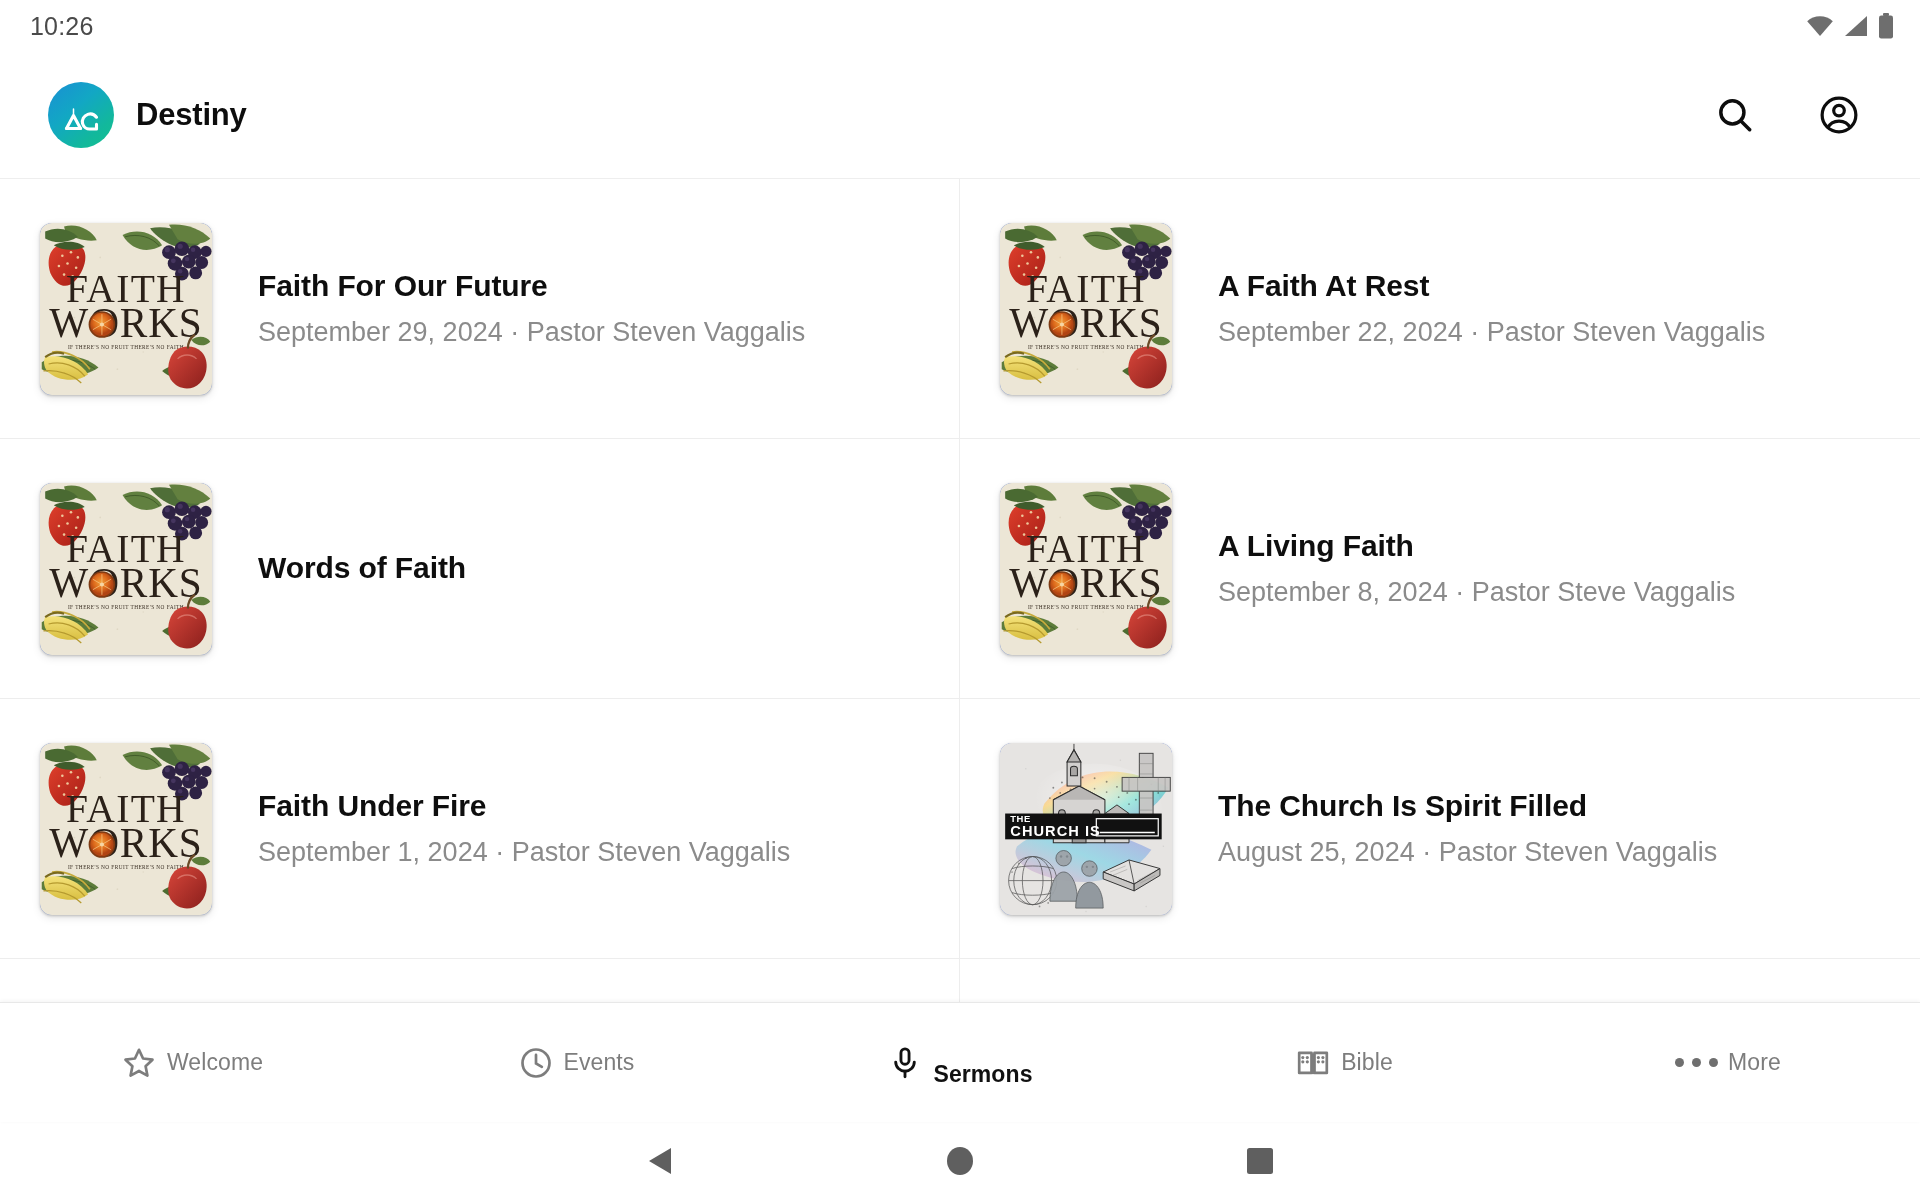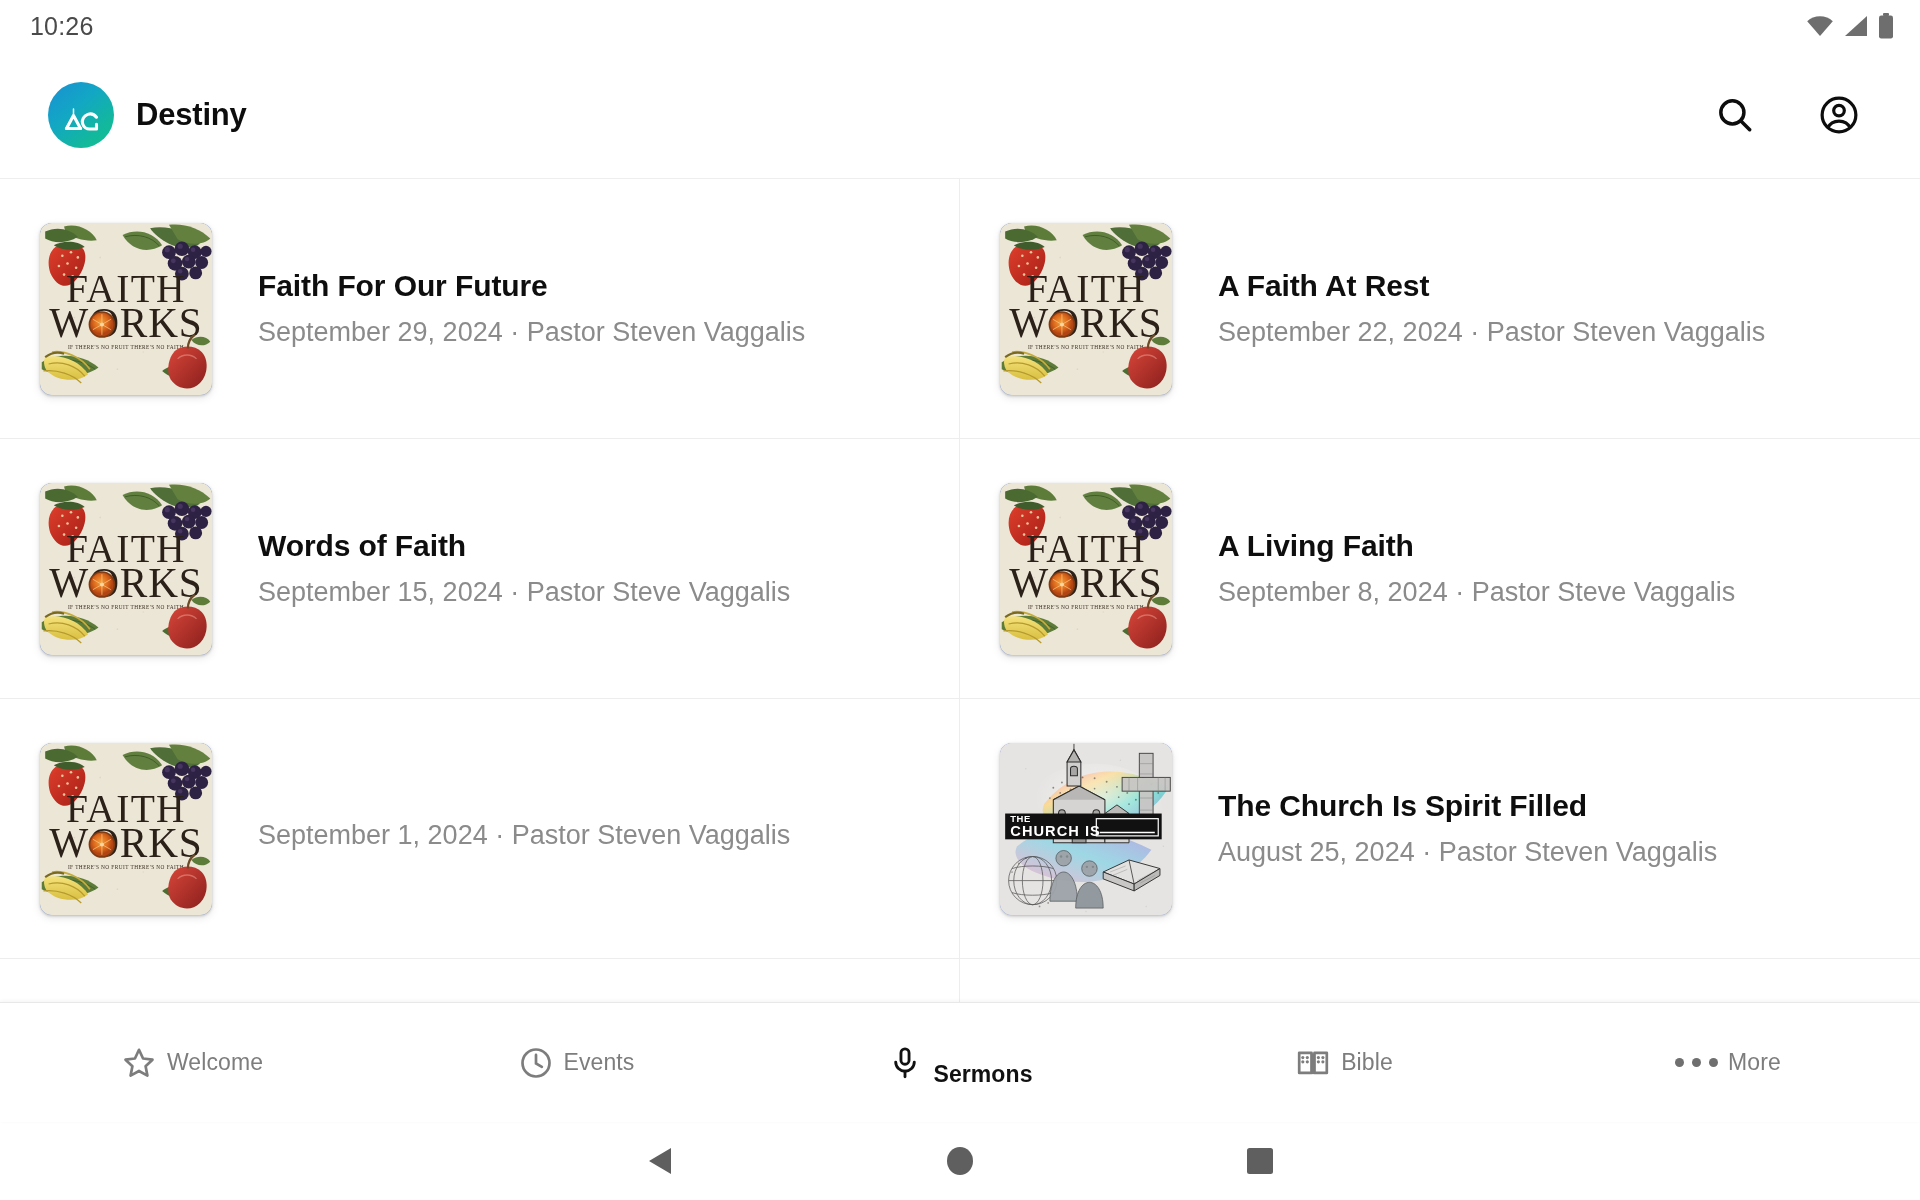--- a/index.html
+++ b/index.html
@@ -656,21 +656,20 @@
                 <circle cx="120" cy="60" r="0.9"></circle>
                 <circle cx="40" cy="110" r="1"></circle>
     <circle cx="150" cy="110" r="0.9"></circle>
                 <circle cx="90" cy="170" r="1"></circle>
                 <circle cx="120" cy="150" r="0.8"></circle>
   </g>
 </svg>
           </div>
     <div class="sermon-text">
       <div class="sermon-title">Words of Faith</div>
-      <div class="sermon-meta">September 15, 2024 · Pastor Steve Vaggalis</div>
     </div>
   </div>
 
   <div class="sermon-cell">
     <div class="thumb">
 <svg viewBox="0 0 200 200" preserveAspectRatio="xMidYMid slice">
   <defs>
     <linearGradient id="straw" x1="0" y1="0" x2="1" y2="1">
       <stop offset="0%" stop-color="#e0402c"></stop>
                   <stop offset="100%" stop-color="#a51d16"></stop>
@@ -901,20 +900,21 @@
     <circle cx="70" cy="40" r="1"></circle>
                 <circle cx="120" cy="60" r="0.9"></circle>
                 <circle cx="40" cy="110" r="1"></circle>
     <circle cx="150" cy="110" r="0.9"></circle>
                 <circle cx="90" cy="170" r="1"></circle>
                 <circle cx="120" cy="150" r="0.8"></circle>
   </g>
 </svg>
           </div>
     <div class="sermon-text">
+      <div class="sermon-title">Faith Under Fire</div>
       <div class="sermon-meta">September 1, 2024 · Pastor Steven Vaggalis</div>
     </div>
   </div>
 
   <div class="sermon-cell">
     <div class="thumb">
 <svg viewBox="0 0 200 200" preserveAspectRatio="xMidYMid slice">
   <defs>
     <linearGradient id="rnb1" x1="0" y1="0" x2="1" y2="1">
       <stop offset="0%" stop-color="#ff6fae" stop-opacity="0.75"></stop>

